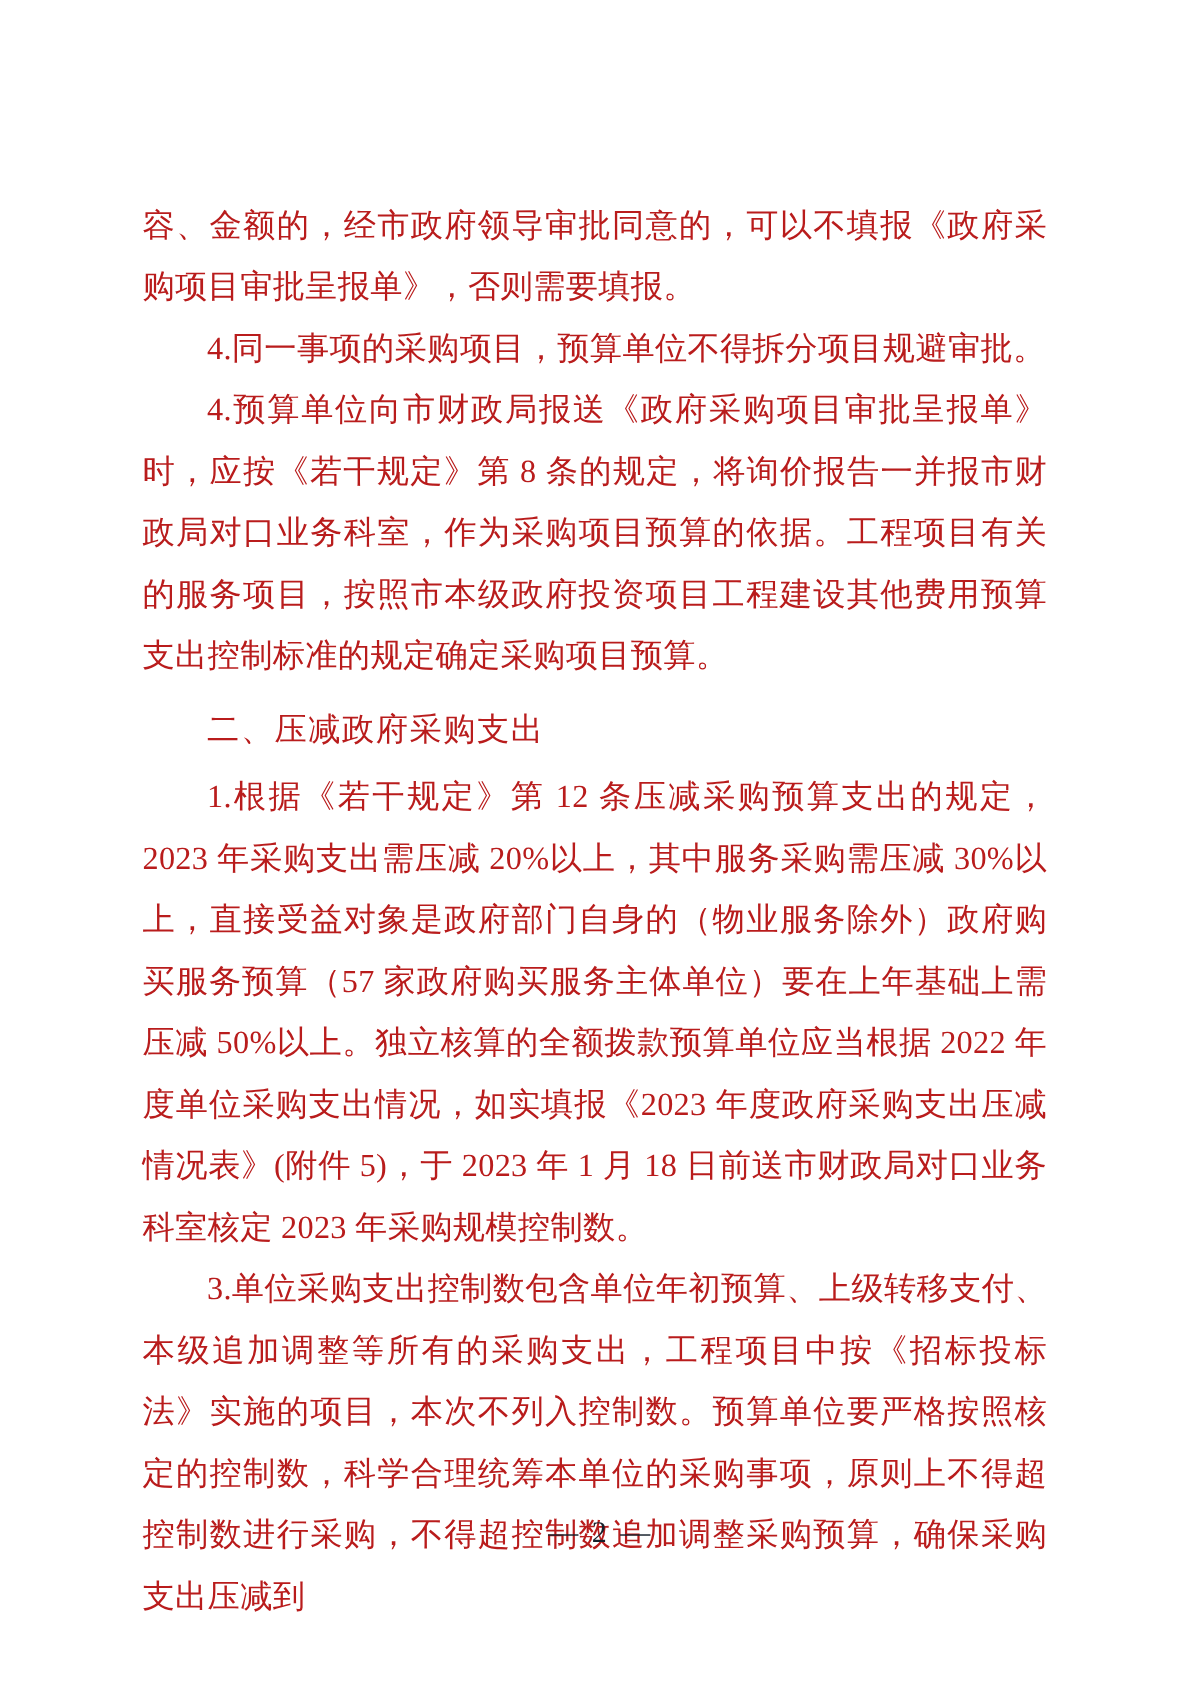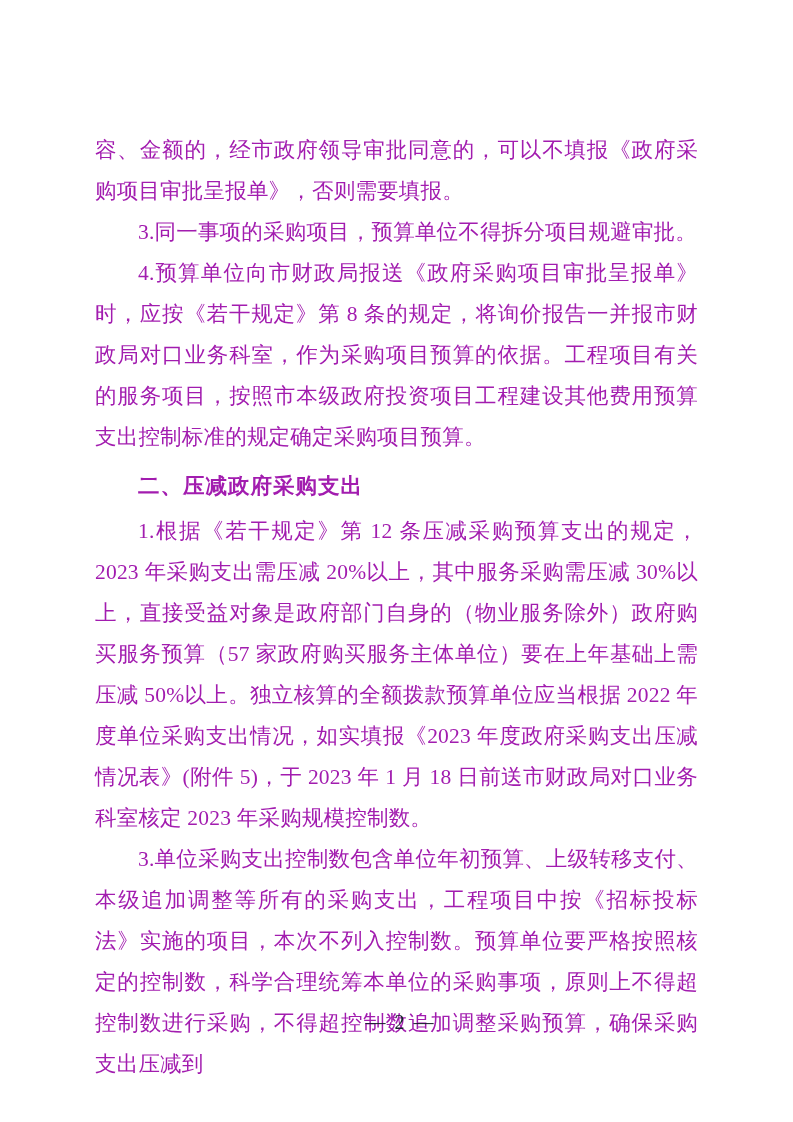--- a/index.html
+++ b/index.html
@@ -23,34 +23,34 @@
     height: 1122px;
     box-sizing: border-box;
     padding: 130px 95px 0 95px;
   }
   .doc-body {
     font-size: 21.5px;
     line-height: 41px;
     text-align: justify;
     text-justify: inter-ideograph;
     letter-spacing: 0.2px;
-    color: #a21caf;
+    color: #b91c1c;
   }
   .para {
     margin: 0;
     text-indent: 0;
   }
   .para-indent {
     margin: 0;
     text-indent: 43px;
   }
   .section-heading {
     margin: 6px 0 2px 0;
     text-indent: 43px;
-    font-weight: bold;
+    font-weight: normal;
     font-size: 21.5px;
     line-height: 45px;
     letter-spacing: 1px;
   }
   .footer {
     position: absolute;
     left: 0;
     bottom: 88px;
     width: 793px;
     text-align: center;
@@ -63,21 +63,21 @@
     display: inline-block;
     padding-left: 8px;
   }
 </style>
 </head>
 <body>
 
 <div class="page">
   <div class="doc-body">
     <p class="para">容、金额的，经市政府领导审批同意的，可以不填报《政府采购项目审批呈报单》，否则需要填报。</p>
-    <p class="para-indent">3.同一事项的采购项目，预算单位不得拆分项目规避审批。</p>
+    <p class="para-indent">4.同一事项的采购项目，预算单位不得拆分项目规避审批。</p>
     <p class="para-indent">4.预算单位向市财政局报送《政府采购项目审批呈报单》时，应按《若干规定》第 8 条的规定，将询价报告一并报市财政局对口业务科室，作为采购项目预算的依据。工程项目有关的服务项目，按照市本级政府投资项目工程建设其他费用预算支出控制标准的规定确定采购项目预算。</p>
     <p class="section-heading">二、压减政府采购支出</p>
     <p class="para-indent">1.根据《若干规定》第 12 条压减采购预算支出的规定，2023 年采购支出需压减 20%以上，其中服务采购需压减 30%以上，直接受益对象是政府部门自身的（物业服务除外）政府购买服务预算（57 家政府购买服务主体单位）要在上年基础上需压减 50%以上。独立核算的全额拨款预算单位应当根据 2022 年度单位采购支出情况，如实填报《2023 年度政府采购支出压减情况表》(附件 5)，于 2023 年 1 月 18 日前送市财政局对口业务科室核定 2023 年采购规模控制数。</p>
     <p class="para-indent">3.单位采购支出控制数包含单位年初预算、上级转移支付、本级追加调整等所有的采购支出，工程项目中按《招标投标法》实施的项目，本次不列入控制数。预算单位要严格按照核定的控制数，科学合理统筹本单位的采购事项，原则上不得超控制数进行采购，不得超控制数追加调整采购预算，确保采购支出压减到</p>
   </div>
 </div>
 
 <div class="footer">
   <span class="footer-inner">— 2 —</span>
 </div>

